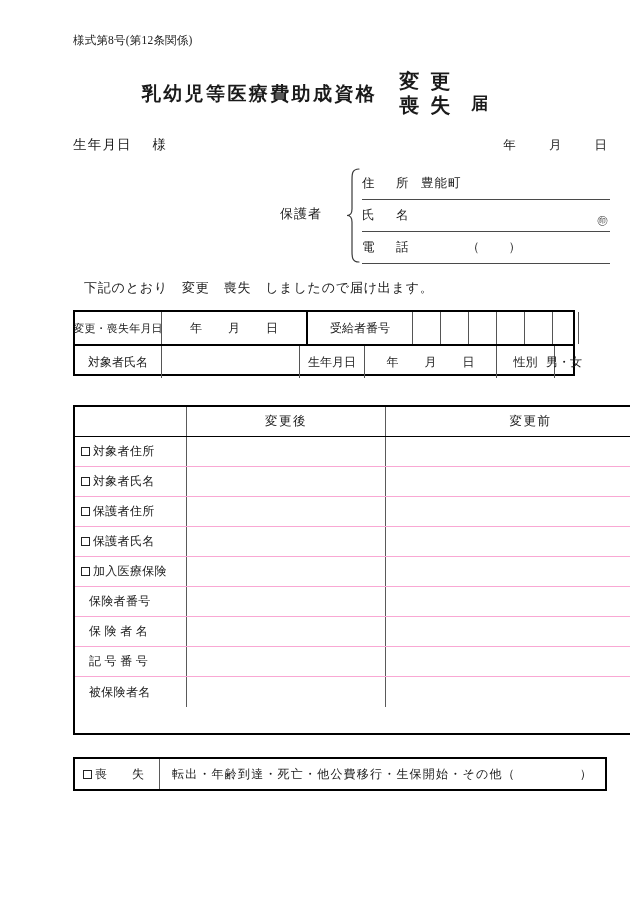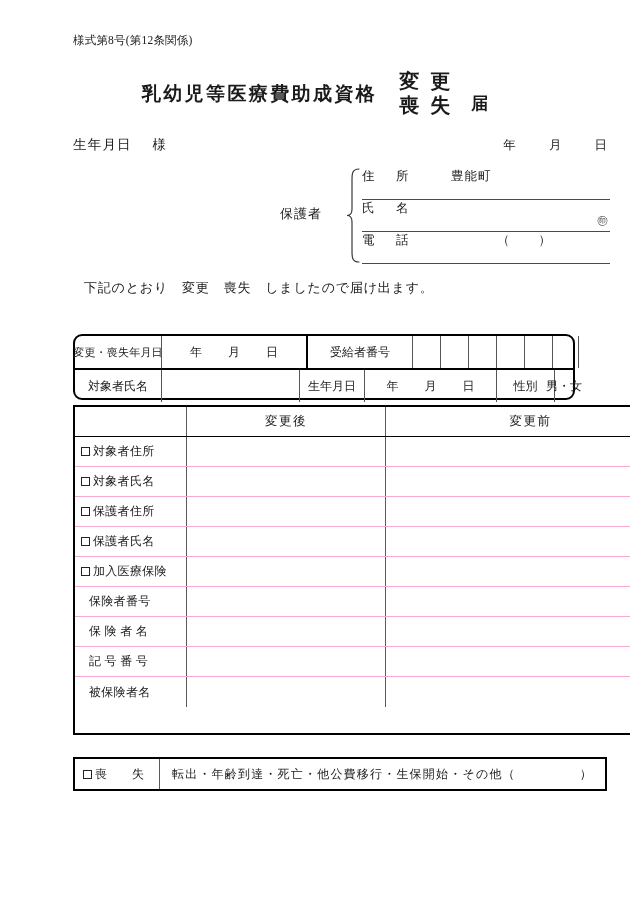--- a/index.html
+++ b/index.html
@@ -123,21 +123,21 @@
     position: absolute;
     left: 82px;
     top: 0;
     width: 248px;
   }
   .g-row {
     position: relative;
     height: 31px;
     border-bottom: 1px solid #4a4a4a;
     display: flex;
-    gap: 30px;
+    align-items: center;
   }
   .g-row .lbl {
     font-size: 12.5px;
     letter-spacing: 4.5px;
     white-space: nowrap;
     padding-right: 8px;
   }
   .g-row .val {
     font-size: 12.5px;
     letter-spacing: 1px;
@@ -171,21 +171,21 @@
 
   
   .tbl {
     position: absolute;
     box-sizing: border-box;
     border: 2px solid #000;
     background: #fff;
   }
 
   
-  #table-top { left: 73px; top: 334px; width: 502px; height: 66px; border-radius: 9px; }
+  #table-top { left: 73px; top: 310px; width: 502px; height: 66px; }
   .t1-row {
     position: relative;
     height: 32px;
     box-sizing: border-box;
     display: block;
   }
   .t1-row.r1 { border-bottom: 2px solid #000; height: 34px; }
   .cell {
     position: absolute;
     top: 0;

